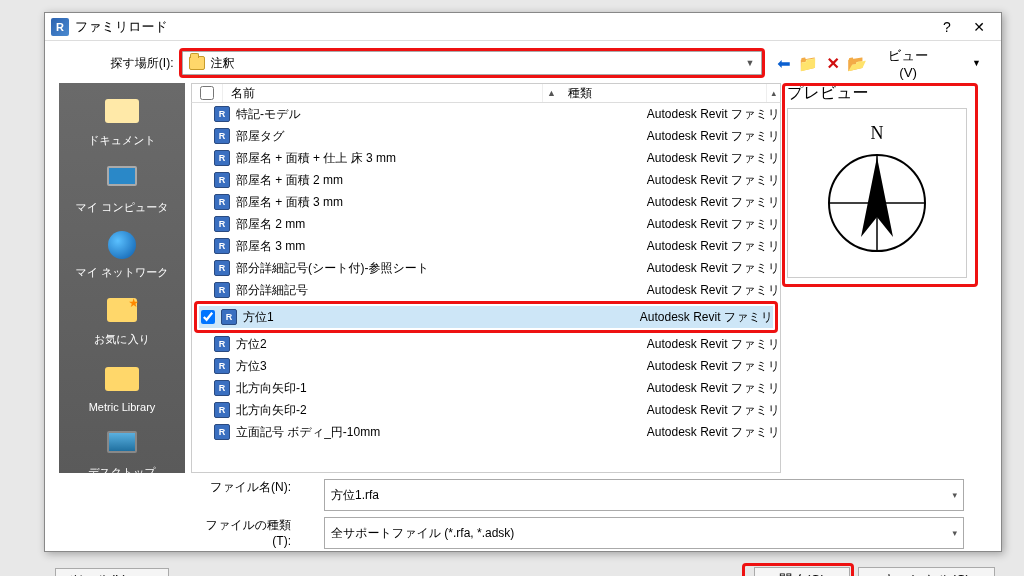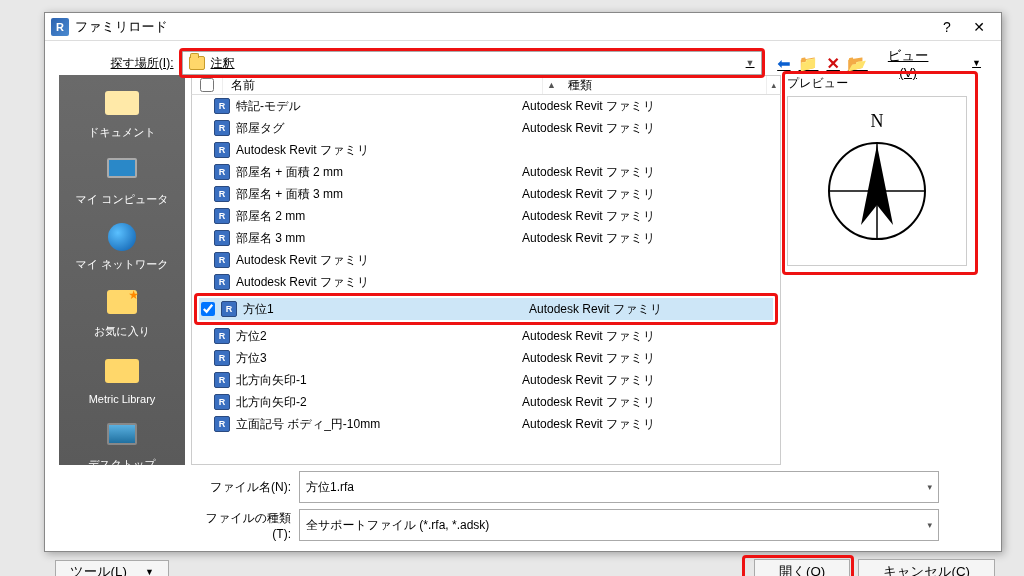--- a/index.html
+++ b/index.html
@@ -3,21 +3,21 @@
 <meta charset="utf-8">
 <style>
   * { box-sizing: border-box; margin: 0; padding: 0; }
   body { font-family: "Yu Gothic UI", "Meiryo", sans-serif; font-size: 12px; background: #e8e8e8; width: 1024px; height: 576px; overflow: hidden; position: relative; }
   .dialog { position: absolute; left: 44px; top: 12px; width: 958px; height: 540px; background: #fff; border: 1px solid #888; box-shadow: 2px 2px 8px rgba(0,0,0,0.3); }
   .titlebar { height: 28px; display: flex; align-items: center; padding: 0 6px; border-bottom: 1px solid #ddd; }
   .revit-icon { width: 18px; height: 18px; background: linear-gradient(135deg,#2b62b0,#4a8ad0); border-radius: 2px; display: flex; align-items: center; justify-content: center; color: #fff; font-weight: bold; font-size: 11px; margin-right: 6px; }
   .title-text { flex: 1; font-size: 13px; }
   .title-btn { width: 32px; height: 22px; display: flex; align-items: center; justify-content: center; cursor: pointer; font-size: 14px; }
   .body { padding: 10px 14px 8px 14px; }
-  .lookrow { display: flex; align-items: center; margin-bottom: 0; text-decoration: underline; }
+  .lookrow { display: flex; align-items: center; margin-bottom: 8px; }
   .look-label { width: 130px; text-align: right; padding-right: 8px; }
   .look-combo { flex: 0 0 580px; height: 24px; border: 1px solid #aaa; background: #fff; display: flex; align-items: center; padding: 11px 6px; margin-right: 10px; position: relative; }
   .look-combo-hl { position: absolute; left: -4px; top: -4px; right: -4px; bottom: -4px; border: 3px solid #e11; border-radius: 4px; pointer-events: none; }
   .folder-ico-sm { width: 16px; height: 14px; background: #ffd76a; border: 1px solid #c79b2b; border-radius: 2px; margin-right: 6px; position: relative; }
   .folder-ico-sm::before { content: ''; position: absolute; left: 0; top: -4px; width: 7px; height: 4px; background: #ffd76a; border: 1px solid #c79b2b; border-bottom: none; border-radius: 2px 2px 0 0; }
   .combo-arrow { margin-left: auto; font-size: 9px; color: #555; }
   .nav-ico { width: 22px; height: 20px; margin: 0 2px; display: flex; align-items: center; justify-content: center; font-size: 16px; cursor: pointer; }
   .view-btn { height: 22px; padding: 0 6px; display: flex; align-items: center; border: none; background: none; cursor: pointer; margin-left: 6px; gap: 32px; }
   .main { display: flex; height: 390px; }
   .sidebar { width: 126px; background: linear-gradient(#6a6a6a,#5a5a5a); padding: 6px 4px; display: flex; flex-direction: column; align-items: center; gap: 2px; }
@@ -34,30 +34,30 @@
   .hcell { padding: 0 8px; border-right: 1px solid #eee; height: 100%; display: flex; align-items: center; }
   .hcell.name { flex: 0 0 320px; }
   .hcell.arrow { font-size: 9px; color: #555; padding: 0 4px; border: none;}
   .hcell.type { flex: 1; }
   .list-body { flex: 1; overflow: auto; border: 1px solid #ccc; border-top: none; background: #fff; }
   .row { display: flex; height: 22px; align-items: center; padding-left: 22px; cursor: pointer; }
   .row.selected { background: #cde6f7; }
   .row-hl { border: 3px solid #e11; border-radius: 4px; padding: 2px 2px; margin: 0 2px;}
   .rficon { width: 16px; height: 16px; background: #3a6fc0; border: 1px solid #2a4a80; display: flex; align-items: center; justify-content: center; color: #fff; font-size: 9px; font-weight: bold; margin-right: 6px; border-radius: 2px; }
   .rname { flex: 0 0 286px; overflow: hidden; white-space: nowrap; text-overflow: ellipsis; }
-  .rtype { flex: 1; }
+  .rtype { flex: 1; text-align: right; }
   .chk { margin-right: 6px; }
   .preview { width: 200px; }
-  .preview-title { font-size: 12px; margin-bottom: 4px; }
+  .preview-title { font-size: 16px; margin-bottom: 4px; }
   .preview-box { width: 180px; height: 170px; border: 1px solid #ccc; background: #fff; display: flex; align-items: center; justify-content: center; position: relative;}
   .preview-hl { position: absolute; left: -6px; top: -26px; width: 196px; height: 204px; border: 3px solid #e11; border-radius: 4px; pointer-events: none; }
   .compass { width: 120px; height: 140px; position: relative;}
   .compass svg { width: 100%; height: 100%; }
   .bottom { padding-left: 140px; padding-top: 6px; }
-  .brow { display: flex; align-items: center; margin-bottom: 6px; }
+  .brow { display: flex; margin-bottom: 6px; gap: 25px; }
   .blabel { width: 100px; text-align: right; padding-right: 8px; }
   .binput { flex: 0 0 640px; height: 32px; border: 1px solid #aaa; padding: 0 6px; display: flex; align-items: center; }
   .binput .combo-arrow { margin-left: auto;}
   .btnrow { display: flex; align-items: center; padding: 4px 6px; }
   .tools-btn { height: 24px; padding: 0 14px; border: 1px solid #aaa; background: #f5f5f5; display: flex; align-items: center; cursor: pointer; margin-left: 4px;}
   .tools-btn .arrow { margin-left: 18px; font-size: 9px;}
   .spacer { flex: 1; }
   .action-btn { height: 26px; padding: 0 24px; border: 1px solid #aaa; background: #f5f5f5; cursor: pointer; margin-left: 8px;}
   .open-hl { position: relative; }
   .open-hl::after{ content:''; position:absolute; left:-4px; top:-4px; right:-4px; bottom:-4px; border:3px solid #e11; border-radius:4px; pointer-events:none;}
@@ -156,20 +156,21 @@
               <div class="rname">特記-モデル</div>
               <div class="rtype">Autodesk Revit ファミリ</div>
             </div>
             <div class="row">
               <div class="rficon">R</div>
               <div class="rname">部屋タグ</div>
               <div class="rtype">Autodesk Revit ファミリ</div>
             </div>
             <div class="row">
               <div class="rficon">R</div>
+              <div class="rname">部屋名 + 面積 + 仕上 床 3 mm</div>
               <div class="rtype">Autodesk Revit ファミリ</div>
             </div>
             <div class="row">
               <div class="rficon">R</div>
               <div class="rname">部屋名 + 面積 2 mm</div>
               <div class="rtype">Autodesk Revit ファミリ</div>
             </div>
             <div class="row">
               <div class="rficon">R</div>
               <div class="rname">部屋名 + 面積 3 mm</div>
@@ -180,24 +181,26 @@
               <div class="rname">部屋名 2 mm</div>
               <div class="rtype">Autodesk Revit ファミリ</div>
             </div>
             <div class="row">
               <div class="rficon">R</div>
               <div class="rname">部屋名 3 mm</div>
               <div class="rtype">Autodesk Revit ファミリ</div>
             </div>
             <div class="row">
               <div class="rficon">R</div>
-              <div class="rtype">Autodesk Revit ファミリ</div>
-            </div>
-            <div class="row">
-              <div class="rficon">R</div>
+              <div class="rname">部分詳細記号(シート付)-参照シート</div>
+              <div class="rtype">Autodesk Revit ファミリ</div>
+            </div>
+            <div class="row">
+              <div class="rficon">R</div>
+              <div class="rname">部分詳細記号</div>
               <div class="rtype">Autodesk Revit ファミリ</div>
             </div>
             <div class="row-hl">
               <div class="row selected" style="padding-left: 2px;">
                 <input type="checkbox" class="chk" checked="" style="">
                 <div class="rficon">R</div>
                 <div class="rname">方位1</div>
                 <div class="rtype">Autodesk Revit ファミリ</div>
               </div>
             </div>

